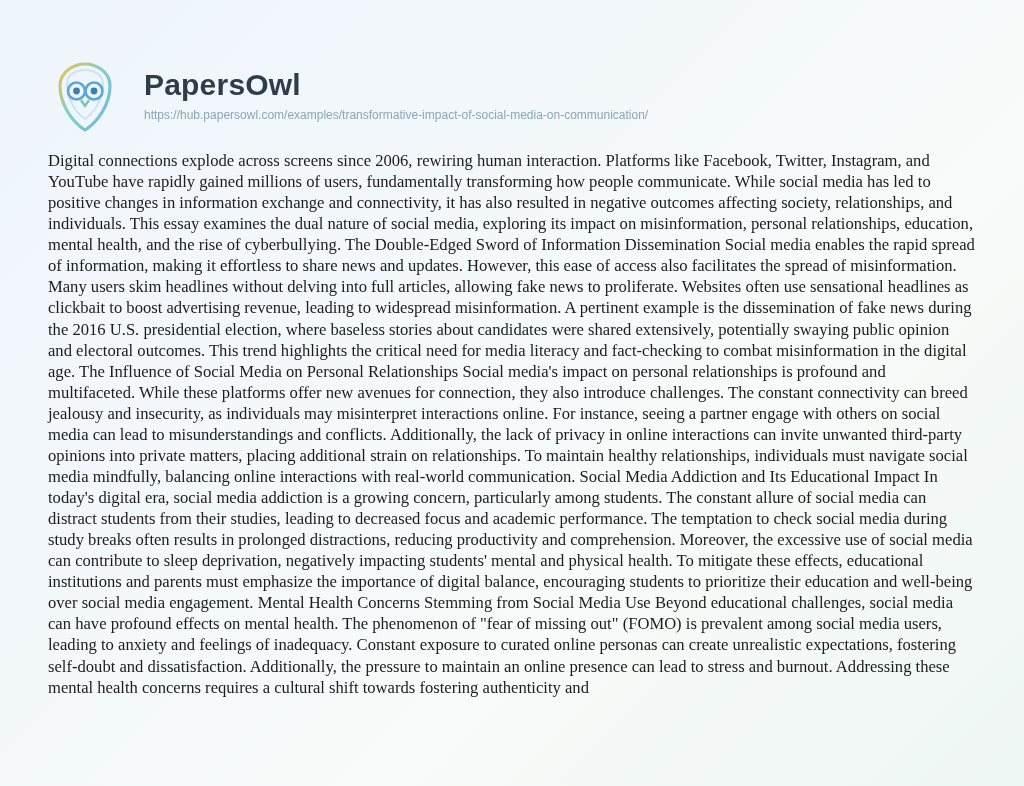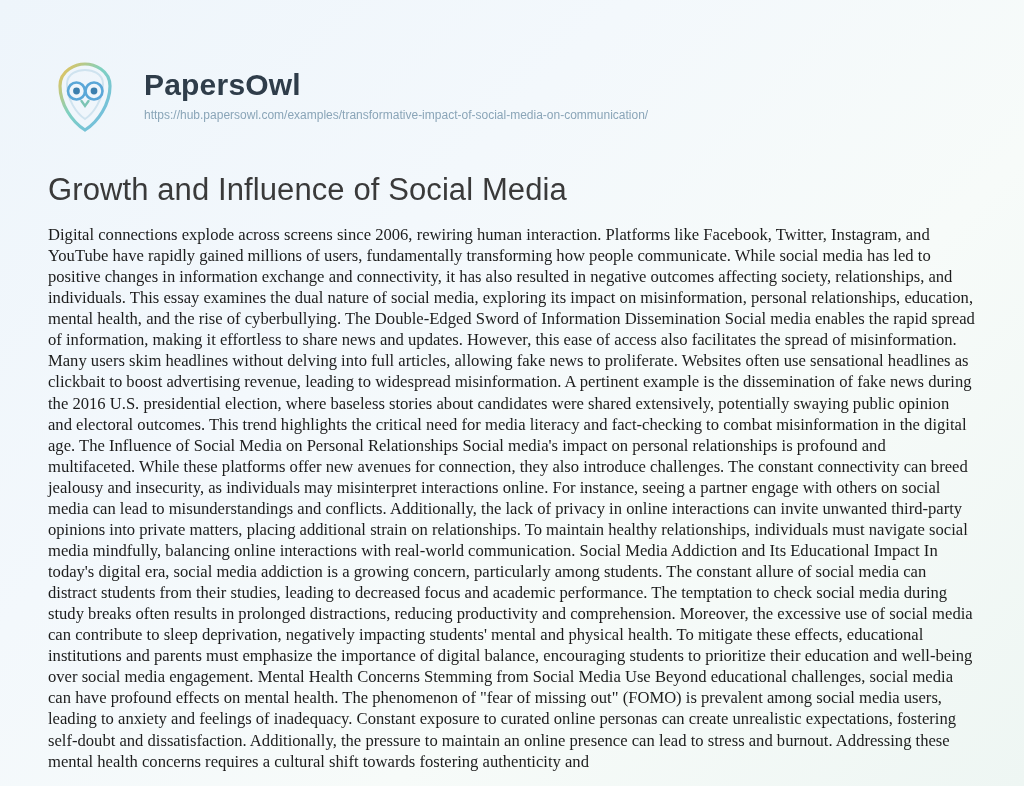--- a/index.html
+++ b/index.html
@@ -102,18 +102,17 @@
           <circle cx="46" cy="31" r="3.4" fill="#3b7fae"></circle>
           <path d="M33.5 41 L37 46 L40.5 41" fill="none" stroke="#7cc4b4" stroke-width="2.4" stroke-linecap="round"></path>
         </svg>
       </span>
       <div class="brand-block">
         <div class="brand-name">PapersOwl</div>
         <div class="brand-url">https://hub.papersowl.com/examples/transformative-impact-of-social-media-on-communication/</div>
       </div>
     </div>
 
-    <h1 class="doc-title">Growth and Influence of Social Media</h1>
 
     <div class="body-text">Digital connections explode across screens since 2006, rewiring human interaction. Platforms like Facebook, Twitter, Instagram, and YouTube have rapidly gained millions of users, fundamentally transforming how people communicate. While social media has led to positive changes in information exchange and connectivity, it has also resulted in negative outcomes affecting society, relationships, and individuals. This essay examines the dual nature of social media, exploring its impact on misinformation, personal relationships, education, mental health, and the rise of cyberbullying. The Double-Edged Sword of Information Dissemination Social media enables the rapid spread of information, making it effortless to share news and updates. However, this ease of access also facilitates the spread of misinformation. Many users skim headlines without delving into full articles, allowing fake news to proliferate. Websites often use sensational headlines as clickbait to boost advertising revenue, leading to widespread misinformation. A pertinent example is the dissemination of fake news during the 2016 U.S. presidential election, where baseless stories about candidates were shared extensively, potentially swaying public opinion and electoral outcomes. This trend highlights the critical need for media literacy and fact-checking to combat misinformation in the digital age. The Influence of Social Media on Personal Relationships Social media's impact on personal relationships is profound and multifaceted. While these platforms offer new avenues for connection, they also introduce challenges. The constant connectivity can breed jealousy and insecurity, as individuals may misinterpret interactions online. For instance, seeing a partner engage with others on social media can lead to misunderstandings and conflicts. Additionally, the lack of privacy in online interactions can invite unwanted third-party opinions into private matters, placing additional strain on relationships. To maintain healthy relationships, individuals must navigate social media mindfully, balancing online interactions with real-world communication. Social Media Addiction and Its Educational Impact In today's digital era, social media addiction is a growing concern, particularly among students. The constant allure of social media can distract students from their studies, leading to decreased focus and academic performance. The temptation to check social media during study breaks often results in prolonged distractions, reducing productivity and comprehension. Moreover, the excessive use of social media can contribute to sleep deprivation, negatively impacting students' mental and physical health. To mitigate these effects, educational institutions and parents must emphasize the importance of digital balance, encouraging students to prioritize their education and well-being over social media engagement. Mental Health Concerns Stemming from Social Media Use Beyond educational challenges, social media can have profound effects on mental health. The phenomenon of "fear of missing out" (FOMO) is prevalent among social media users, leading to anxiety and feelings of inadequacy. Constant exposure to curated online personas can create unrealistic expectations, fostering self-doubt and dissatisfaction. Additionally, the pressure to maintain an online presence can lead to stress and burnout. Addressing these mental health concerns requires a cultural shift towards fostering authenticity and</div>
 
   </div>
 </div>
 
 </body></html>

